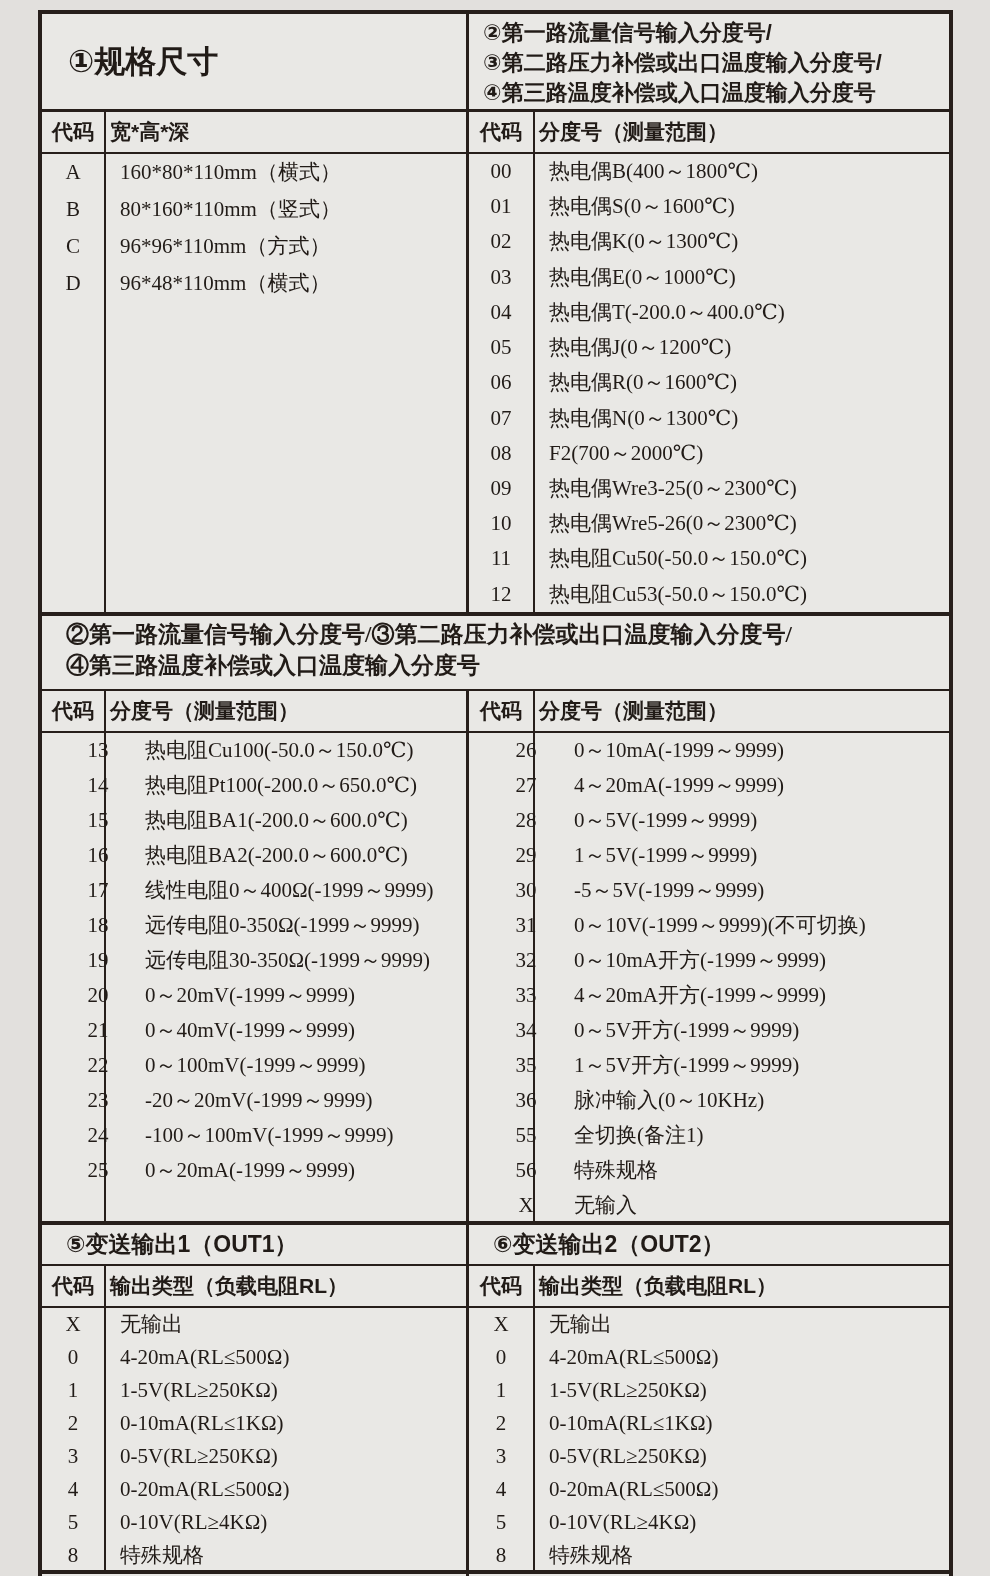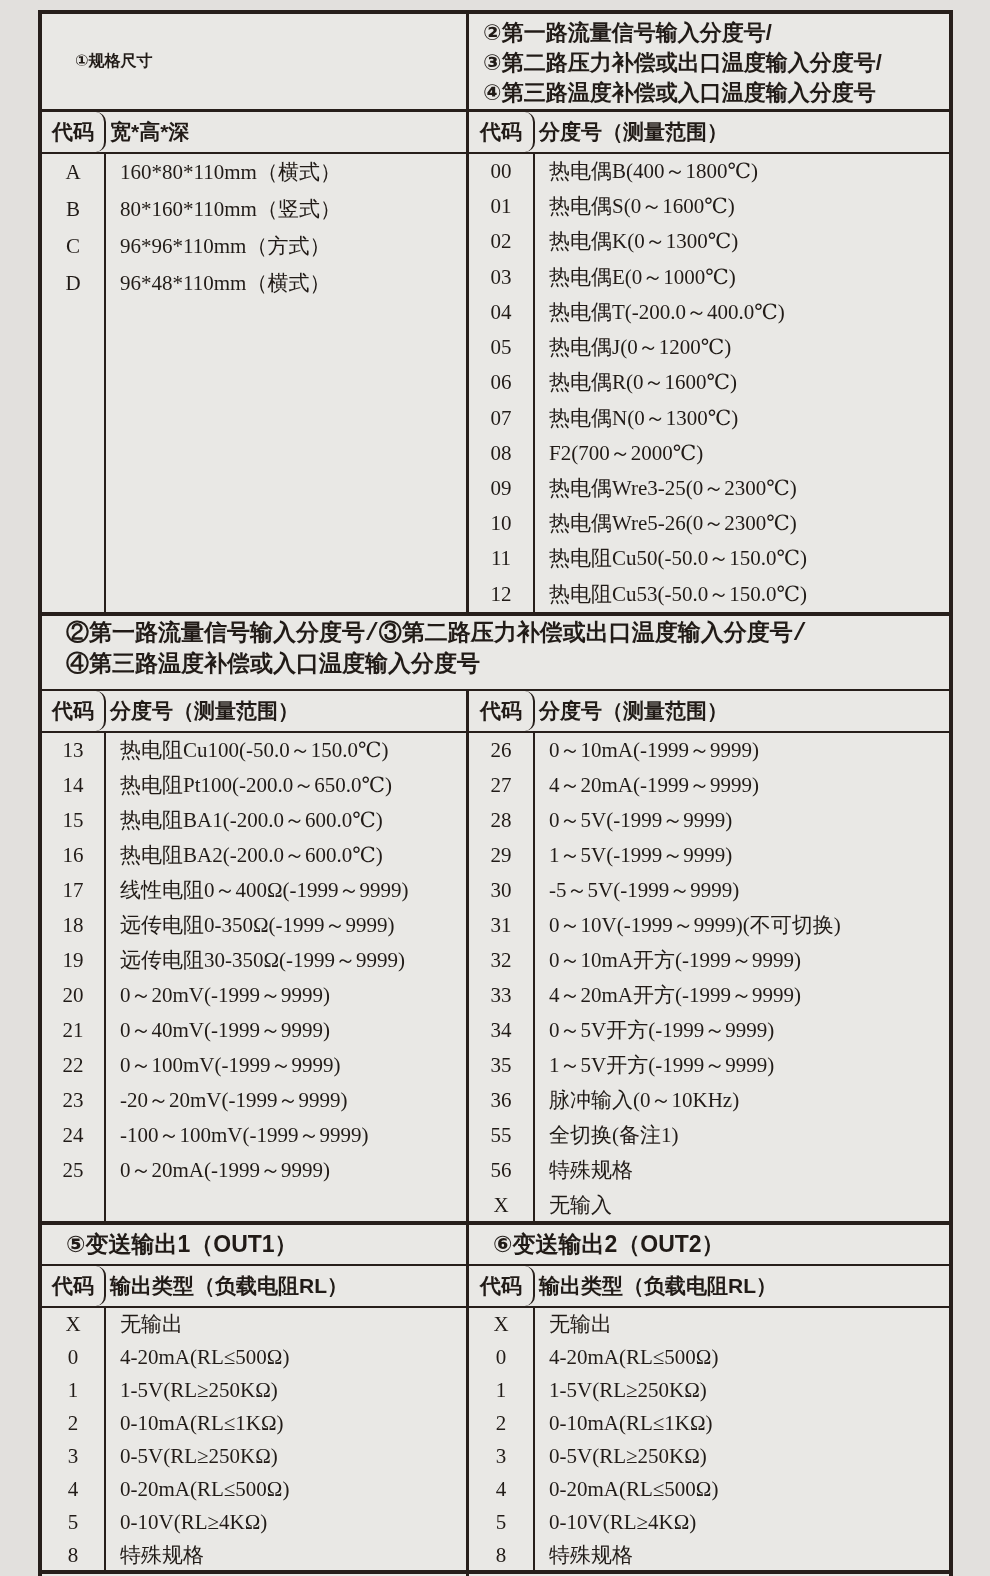--- a/index.html
+++ b/index.html
@@ -19,47 +19,47 @@
   }
   .sec{display:flex;box-sizing:border-box;}
   .half{box-sizing:border-box;display:flex;flex-direction:column;min-width:0;}
   .half.lh{width:424px;flex:0 0 424px;}
   .half.rh{flex:1;}
   .cdiv{flex:0 0 3px;background:#271f1b;}
   
   .top{height:598px;}
   .title-box{box-sizing:border-box;border-bottom:3px solid #271f1b;height:98px;
     font-family:"Liberation Sans","DejaVu Sans",sans-serif;font-weight:bold;white-space:nowrap;}
-  .t1{display:flex;align-items:center;padding-left:33px;font-size:16px;}
+  .t1{display:flex;align-items:center;padding-left:26px;font-size:31px;}
   .t2{padding:4px 16px 0 14px;font-size:22px;line-height:30px;}
   .cols-hdr{box-sizing:border-box;height:42px;border-bottom:2px solid #271f1b;
     display:flex;align-items:center;
     font-family:"Liberation Sans","DejaVu Sans",sans-serif;font-weight:bold;font-size:21px;white-space:nowrap;}
   .code-h{box-sizing:border-box;height:100%;display:flex;align-items:center;justify-content:center;
-    border-right:2px solid #271f1b;border-radius:10px;}
+    border-right:2px solid #271f1b;}
   .code-h.w62{flex:0 0 64px;}
   .code-h.w64{flex:0 0 66px;}
   .desc-h{flex:1;padding-left:4px;}
   .tbody-wrap{flex:1;position:relative;min-height:0;}
   .vline{position:absolute;top:0;bottom:0;width:2px;background:#271f1b;}
   .vline.l62{left:62px;}
   .vline.l64{left:64px;}
   .rows{position:relative;}
   .row{display:flex;white-space:nowrap;font-size:21px;}
   .row .code{flex:0 0 62px;text-align:center;}
   .rt .row .code{flex:0 0 64px;}
   .row .desc{flex:1;padding-left:14px;margin-left:2px;min-width:0;}
   .rows-spec .row{height:37px;line-height:37px;}
   .rows-top .row{height:35.23px;line-height:35.23px;}
-  .rows-mid .row{height:35px;line-height:35px;}
+  .rows-mid .row{height:35px;line-height:35px;padding-left:25px;}
   .rows-out .row{height:33px;line-height:33px;}
   
   .banner{height:70px;border-top:4px solid #271f1b;border-bottom:2px solid #271f1b;
     padding:3px 0 0 24px;
-    font-family:Liberation Mono, monospace;font-weight:bold;font-size:23px;line-height:31px;
+    font-family:Liberation Serif, serif;font-weight:bold;font-size:23px;line-height:31px;
     white-space:nowrap;}
   .mid{height:530px;}
   .out-banner{height:45px;border-top:4px solid #271f1b;border-bottom:2px solid #271f1b;}
   .ob{justify-content:center;padding-left:24px;white-space:nowrap;
     font-family:"Liberation Sans","DejaVu Sans",sans-serif;font-weight:bold;font-size:23px;}
   .out{height:304px;}
   .sliver{border-top:4px solid #271f1b;height:24px;}
 </style>
 </head>
 <body>

